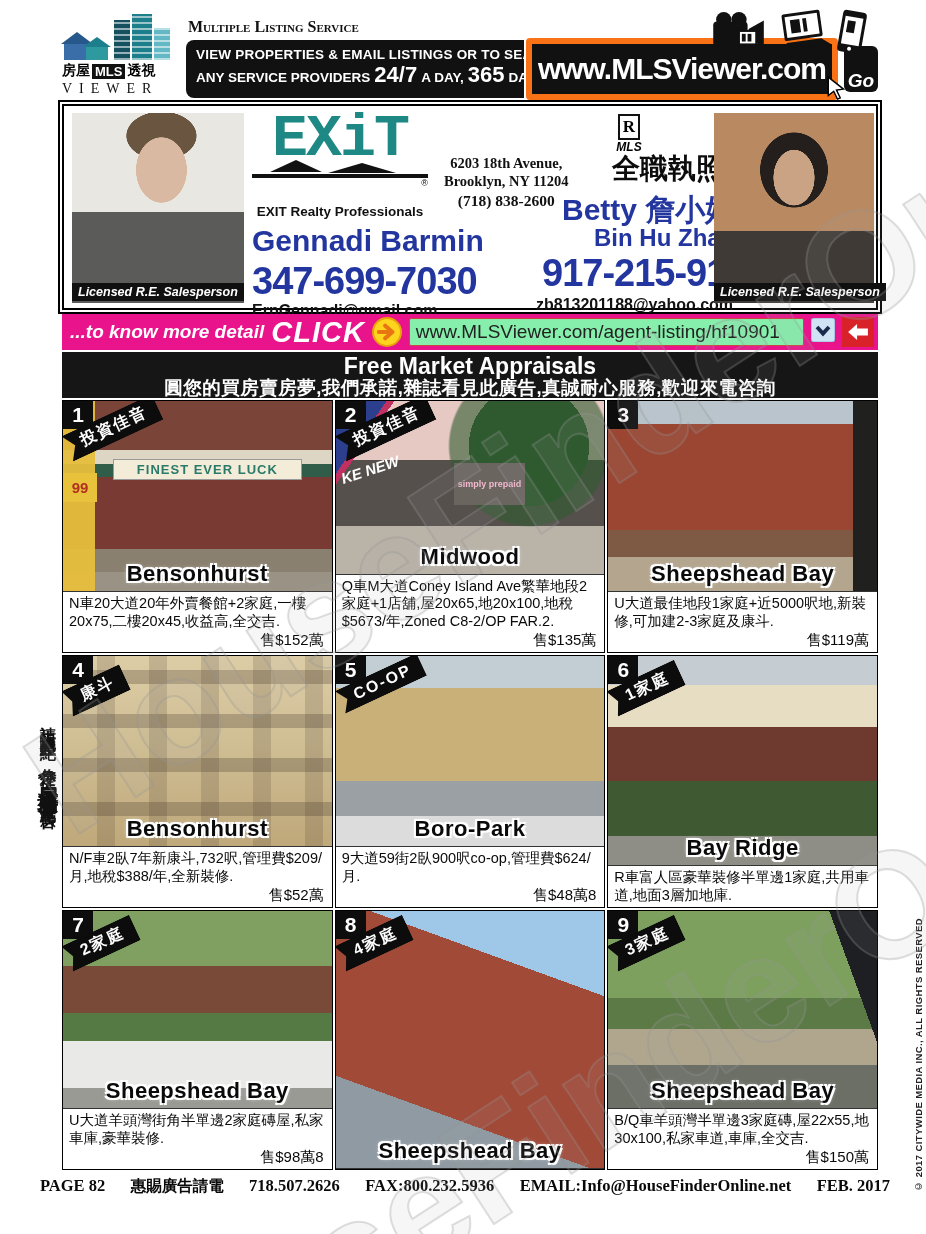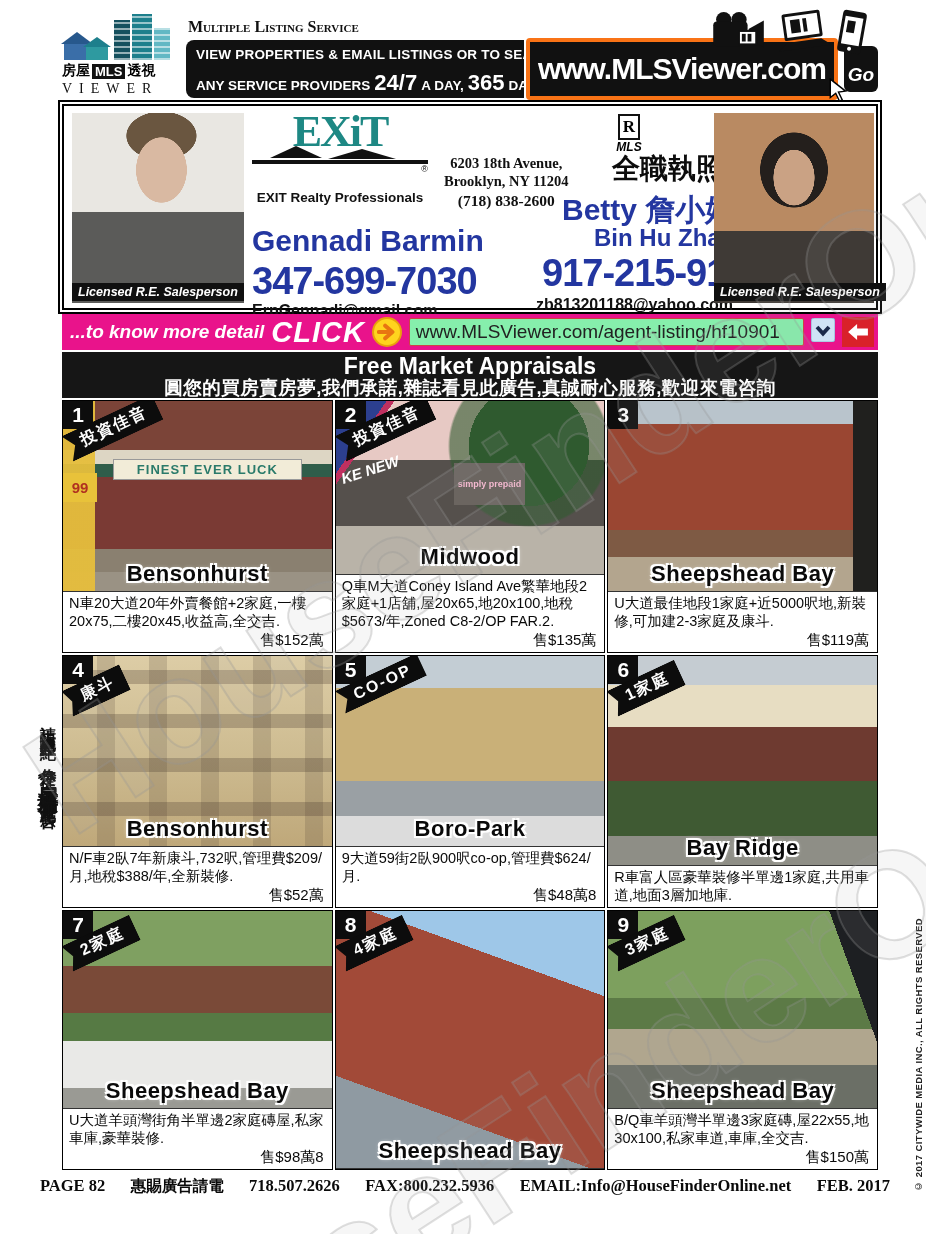--- a/index.html
+++ b/index.html
@@ -25,42 +25,42 @@
   .bldg1 { left:52px; width:16px; height:40px; background-color:#15505e; }
   .bldg2 { left:70px; width:20px; height:46px; background-color:#1d7f8c; }
   .bldg3 { left:92px; width:16px; height:32px; background-color:#62b8c4; }
   .logo-line { display:flex; align-items:center; gap:2px; font-weight:bold; font-size:14px; margin-top:2px; }
   .logo-line .mls-box { background:#111; color:#fff; padding:0 3px; font-size:13px; }
   .logo-viewer { font-family:"Liberation Serif", serif; letter-spacing:7px; font-size:14px; margin-top:1px; color:#111; }
   .mls-service { position:absolute; left:126px; top:6px; font-family:"Liberation Serif", serif; font-weight:bold; font-size:16px; font-variant:small-caps; color:#111; }
   .tagline-box { position:absolute; left:124px; top:28px; width:338px; height:58px; background:#111; color:#fff; border-radius:8px 0 0 8px; padding:7px 8px 4px 10px; }
   .tagline-box .l1 { font-weight:bold; font-size:13.5px; letter-spacing:0.2px; white-space:nowrap; }
   .tagline-box .l2 { font-weight:bold; font-size:13.5px; margin-top:3px; white-space:nowrap; display:flex; align-items:baseline; gap:4px; }
-  .tagline-box .big { font-size:22px; line-height:0.9;margin-top:8px; }
-  .website-box { position:absolute; left:464px; top:26px; width:312px; height:62px; background:#111; border:4px solid #f97316; border-radius:4px; color:#fff; display:flex; align-items:center; justify-content:center; }
+  .tagline-box .big { font-size:22px; line-height:0.9; }
+  .website-box { position:absolute; left:464px; top:26px; width:312px; height:62px; background:#111; border:6px solid #f97316; border-radius:4px; color:#fff; display:flex; align-items:center; justify-content:center; }
   .website-text { font-weight:bold; font-size:30px; letter-spacing:-1px; white-space:nowrap; }
   .cursor-icon { position:absolute; right:-16px; bottom:-6px; width:22px; height:24px; z-index:5; }
-  .go-box { position:absolute; left:782px; top:34px; width:34px; height:46px; background:#111; border-radius:6px; color:#fff; display:flex; align-items:flex-end; justify-content:center; padding-bottom:6px; font-weight:bold; font-style:italic; font-size:19px; }
+  .go-box { position:absolute; left:782px; top:34px; width:34px; height:46px; background:#111; border-radius:6px; color:#fff; display:flex; align-items:flex-end; justify-content:center; font-weight:bold; font-style:italic; font-size:19px; }
   .hdr-icons { position:absolute; left:648px; top:-2px; width:168px; height:44px; z-index:4; display:flex; align-items:flex-start; gap:4px; }
   .hdr-icons svg { display:block; }
 
   
   .agent-card { position:absolute; left:62px; top:104px; width:816px; height:206px; background:#fff; border:2px solid #000; outline:2px solid #000; outline-offset:2px; z-index:2; }
   .a-photo { position:absolute; top:7px; height:190px; }
   .a-photo .caption { position:absolute; left:0; bottom:2px; background:#101010; color:#fff; font-weight:bold; font-style:italic; font-size:12.5px; padding:2px 6px; white-space:nowrap; }
   .a-photo-left { left:8px; width:172px;
     background: radial-gradient(ellipse 42px 54px at 52% 30%, #d9b9a2 0 60%, transparent 61%),
                 radial-gradient(ellipse 58px 40px at 52% 12%, #6a5640 0 60%, transparent 61%),
                 linear-gradient(180deg, #e9e7e2 0 52%, #5b5b59 52% 100%); }
   .a-photo-right { left:650px; width:160px;
     background: radial-gradient(ellipse 34px 46px at 50% 34%, #caa284 0 60%, transparent 61%),
                 radial-gradient(ellipse 56px 62px at 50% 30%, #241f1c 0 60%, transparent 61%),
                 linear-gradient(180deg, #b98a62 0 62%, #3f3a36 62% 100%); }
   .exit-block { position:absolute; left:188px; top:6px; width:176px; text-align:center; }
-  .exit-word { font-weight:bold; font-size:44px; line-height:0.9; color:#1E8884; letter-spacing:-2px; font-family:Liberation Serif, serif; }
+  .exit-word { font-weight:bold; font-size:60px; line-height:0.9; color:#1E8884; letter-spacing:-2px; font-family:Liberation Mono, monospace; }
   .exit-house { position:relative; height:16px; margin-top:-6px; }
   .exit-house:before { content:""; position:absolute; left:18px; top:0; border-left:26px solid transparent; border-right:26px solid transparent; border-bottom:12px solid #111; }
   .exit-house:after { content:""; position:absolute; left:76px; top:3px; border-left:34px solid transparent; border-right:34px solid transparent; border-bottom:10px solid #111; }
   .exit-base { height:4px; background:#111; margin-top:-2px; }
   .exit-reg { font-size:9px; text-align:right; }
   .exit-sub { font-weight:bold; font-size:13.5px; color:#111; margin-top:16px; white-space:nowrap; }
   .company-cn { position:absolute; left:372px; top:4px; font-weight:bold; font-size:36px; color:#0c0c0c; letter-spacing:1px; font-family:"Liberation Serif", serif; white-space:nowrap; }
   .realtor-block { position:absolute; left:548px; top:8px; width:34px; text-align:center; }
   .realtor-r { width:22px; height:26px; border:2px solid #111; margin:0 auto; font-family:"Liberation Serif", serif; font-weight:bold; font-size:17px; display:flex; align-items:center; justify-content:center; }
   .realtor-mls { font-style:italic; font-weight:bold; font-size:12px; }

